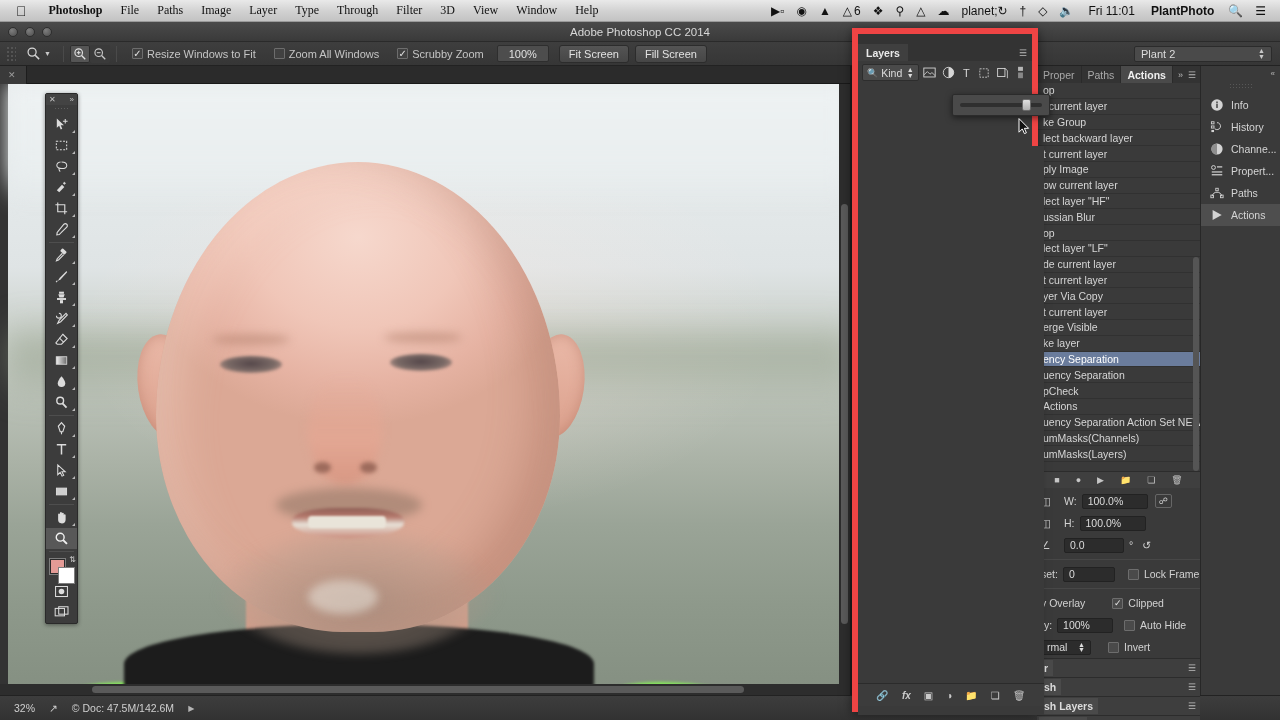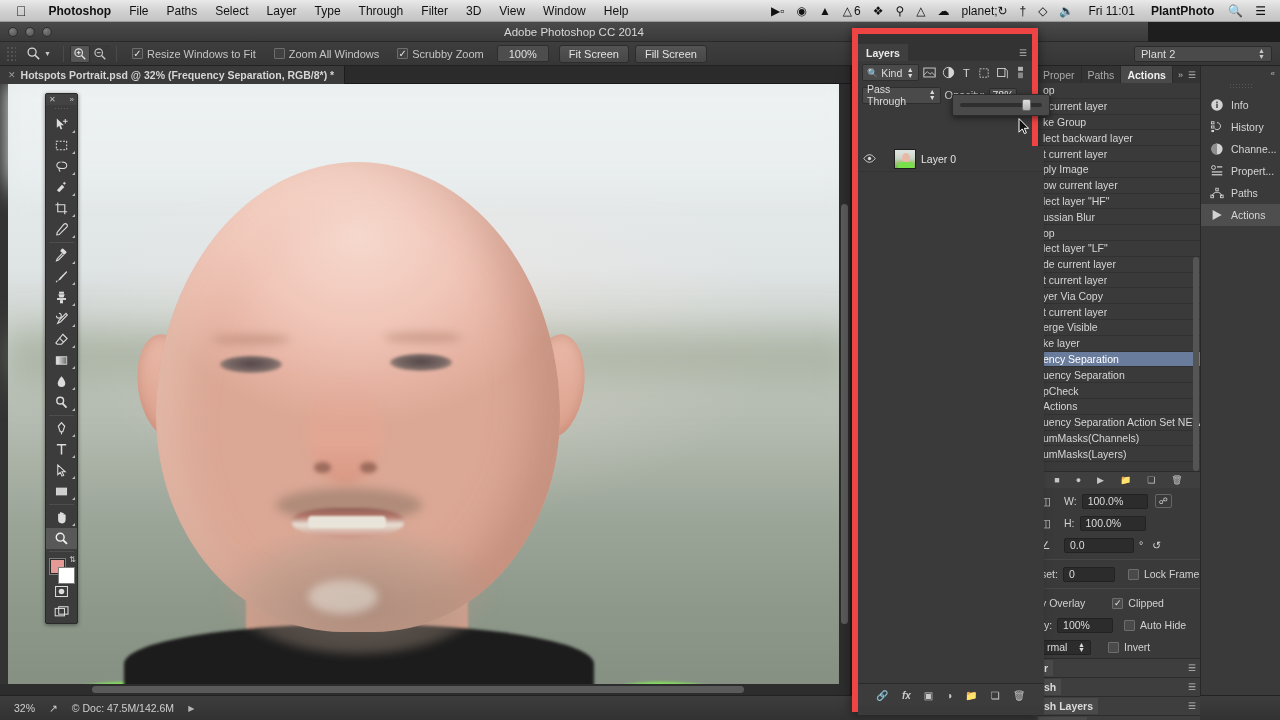--- a/index.html
+++ b/index.html
@@ -16,31 +16,31 @@
 
   
   .osbar {
     position: absolute; left: 0; top: 0; width: 1280px; height: 22px;
     background: linear-gradient(to bottom, #e9e9e9 0%, #d2d2d2 52%, #c3c3c3 100%);
     border-bottom: 1px solid #9a9a9a;
     display: flex; align-items: center;
     color: #111; font-size: 12px;
   }
   .osbar .apple { padding: 0 13px 0 16px; font-size: 14px; line-height: 1; }
-  .osbar .mitem { padding: 0 9px; white-space: nowrap; }
+  .osbar .mitem { padding: 0 9px; white-space: nowrap; font-family: Liberation Serif, serif; }
   .osbar .mitem.bold { font-weight: bold; }
   .osbar .right { margin-left: auto; display: flex; align-items: center; padding-right: 8px; gap: 0px; }
   .osbar .right .ic { padding: 0 6px; font-size: 12px; display:flex; align-items:center; }
   .osbar .right .txt { padding: 0 8px; font-size: 12px; white-space: nowrap; }
   .osbar .right .txt.bold { font-weight: bold; }
   .badge-a { display:inline-flex; align-items:center; gap:2px; }
 
   
   .ps-title {
-    position: absolute; left: 0; top: 22px; width: 1148px; height: 20px;
+    position: absolute; left: 0; top: 22px; width: 1280px; height: 20px;
     background: linear-gradient(to bottom, #4a4a4a, #3a3a3a);
     border-bottom: 1px solid #2a2a2a;
     display: flex; align-items: center; justify-content: center;
     color: #d8d8d8; font-size: 11.5px;
   }
   .traffic { position: absolute; left: 8px; top: 5px; display: flex; gap: 7px; }
   .traffic i {
     width: 10px; height: 10px; border-radius: 50%;
     background: radial-gradient(circle at 35% 30%, #7e7e7e, #4d4d4d);
     border: 1px solid #2e2e2e; display: block;
@@ -342,21 +342,21 @@
 </head>
 <body>
 
 <div id="app">
 
   <div class="osbar">
     <div class="apple"></div>
     <div class="mitem bold">Photoshop</div>
     <div class="mitem">File</div>
     <div class="mitem">Paths</div>
-    <div class="mitem">Select</div>
+    <div class="mitem">Image</div>
     <div class="mitem">Layer</div>
     <div class="mitem">Type</div>
     <div class="mitem">Through</div>
     <div class="mitem">Filter</div>
     <div class="mitem">3D</div>
     <div class="mitem">View</div>
     <div class="mitem">Window</div>
     <div class="mitem">Help</div>
     <div class="right">
       <div class="ic">▶▫</div>
@@ -435,21 +435,20 @@
 
     <div class="workspace-sel">
       <span>Plant 2</span>
       <span class="arrows">▲<br>▼</span>
     </div>
   </div>
 
   <div class="doctab-row">
     <div class="doctab">
       <span class="x">✕</span>
-      <span>Hotspots Portrait.psd @ 32% (Frequency Separation, RGB/8*) *</span>
     </div>
   </div>
 
   <div class="canvas-area">
     <div class="photo">
       <div class="bg-band2"></div>
       <div class="bg-band"></div>
       <div class="shoulder-l"></div>
       <div class="shoulder-r"></div>
       <div class="shirt"></div>
@@ -759,21 +758,21 @@
         <span class="pfield" style="width:66px">100.0%</span>
         <span style="margin-left:2px;border:1px solid #666;padding:1px 3px;border-radius:2px;font-size:9px">☍</span>
       </div>
       <div class="prow">
         <span style="width:18px">◫</span>
         <span>H:</span>
         <span class="pfield" style="width:66px">100.0%</span>
       </div>
       <div class="prow">
         <span style="width:18px">∠</span>
-        <span class="pfield" style="width:70px">0.0</span>
+        <span class="pfield" style="width:60px">0.0</span>
         <span>°</span>
         <span style="margin-left:4px">↺</span>
       </div>
       <div class="psep"></div>
       <div class="prow">
         <span>set:</span>
         <span class="pfield" style="width:52px">0</span>
         <span class="chk2" style="margin-left:8px"></span>
         <span>Lock Frame</span>
       </div>
@@ -921,55 +920,32 @@
           </svg>
       </span>
       <span class="fico">
         <svg width="9" height="13" viewBox="0 0 10 16">
             <rect x="2" y="1" width="6" height="5" fill="#b6b6b6"></rect>
             <rect x="2" y="8" width="6" height="7" fill="#888"></rect>
           </svg>
       </span>
     </div>
 
-    <div class="ly-blend">
-      <div class="blend-sel">
-        <span>Pass Through</span>
-        <span class="ar">▲<br>▼</span>
-      </div>
-      <span>Opacity:</span>
-      <span class="op-field">78%</span>
-      <span style="font-size:7px;color:#c6c6c6">▼</span>
-    </div>
 
 
     <div class="opacity-popup">
       <div class="op-track">
         <div class="op-thumb"></div>
       </div>
     </div>
     <svg class="cursor-arrow" viewBox="0 0 12 17">
       <path d="M1 0.6 L1 14.2 L4.3 10.9 L6.4 15.6 L8.4 14.8 L6.4 10.3 L10.6 10.3 Z" fill="#111" stroke="#fff" stroke-width="1"></path>
     </svg>
 
     <div class="ly-list" id="ly-list">
-        <div class="ly-row">
-          <span class="eye-ic">
-            <svg width="13" height="9" viewBox="0 0 16 11">
-              <path d="M8 0.8 C12 0.8 15 5.5 15 5.5 C15 5.5 12 10.2 8 10.2 C4 10.2 1 5.5 1 5.5 C1 5.5 4 0.8 8 0.8 Z" fill="none" stroke="#dcdcdc" stroke-width="1.1"></path>
-              <circle cx="8" cy="5.5" r="2.1" fill="#dcdcdc"></circle>
-            </svg>
-          </span>
-          <span class="arr"></span>
-          <span class="lthumb">
-            <span class="h"></span>
-            <span class="s"></span>
-          </span>
-          <span>Layer 0</span>
-        </div>
       </div>
 
     <div class="ly-footer">
       <span>🔗</span>
       <span style="font-style:italic;font-weight:bold">fx</span>
       <span>▣</span>
       <span>◑</span>
       <span>📁</span>
       <span>❏</span>
       <span>🗑</span>

